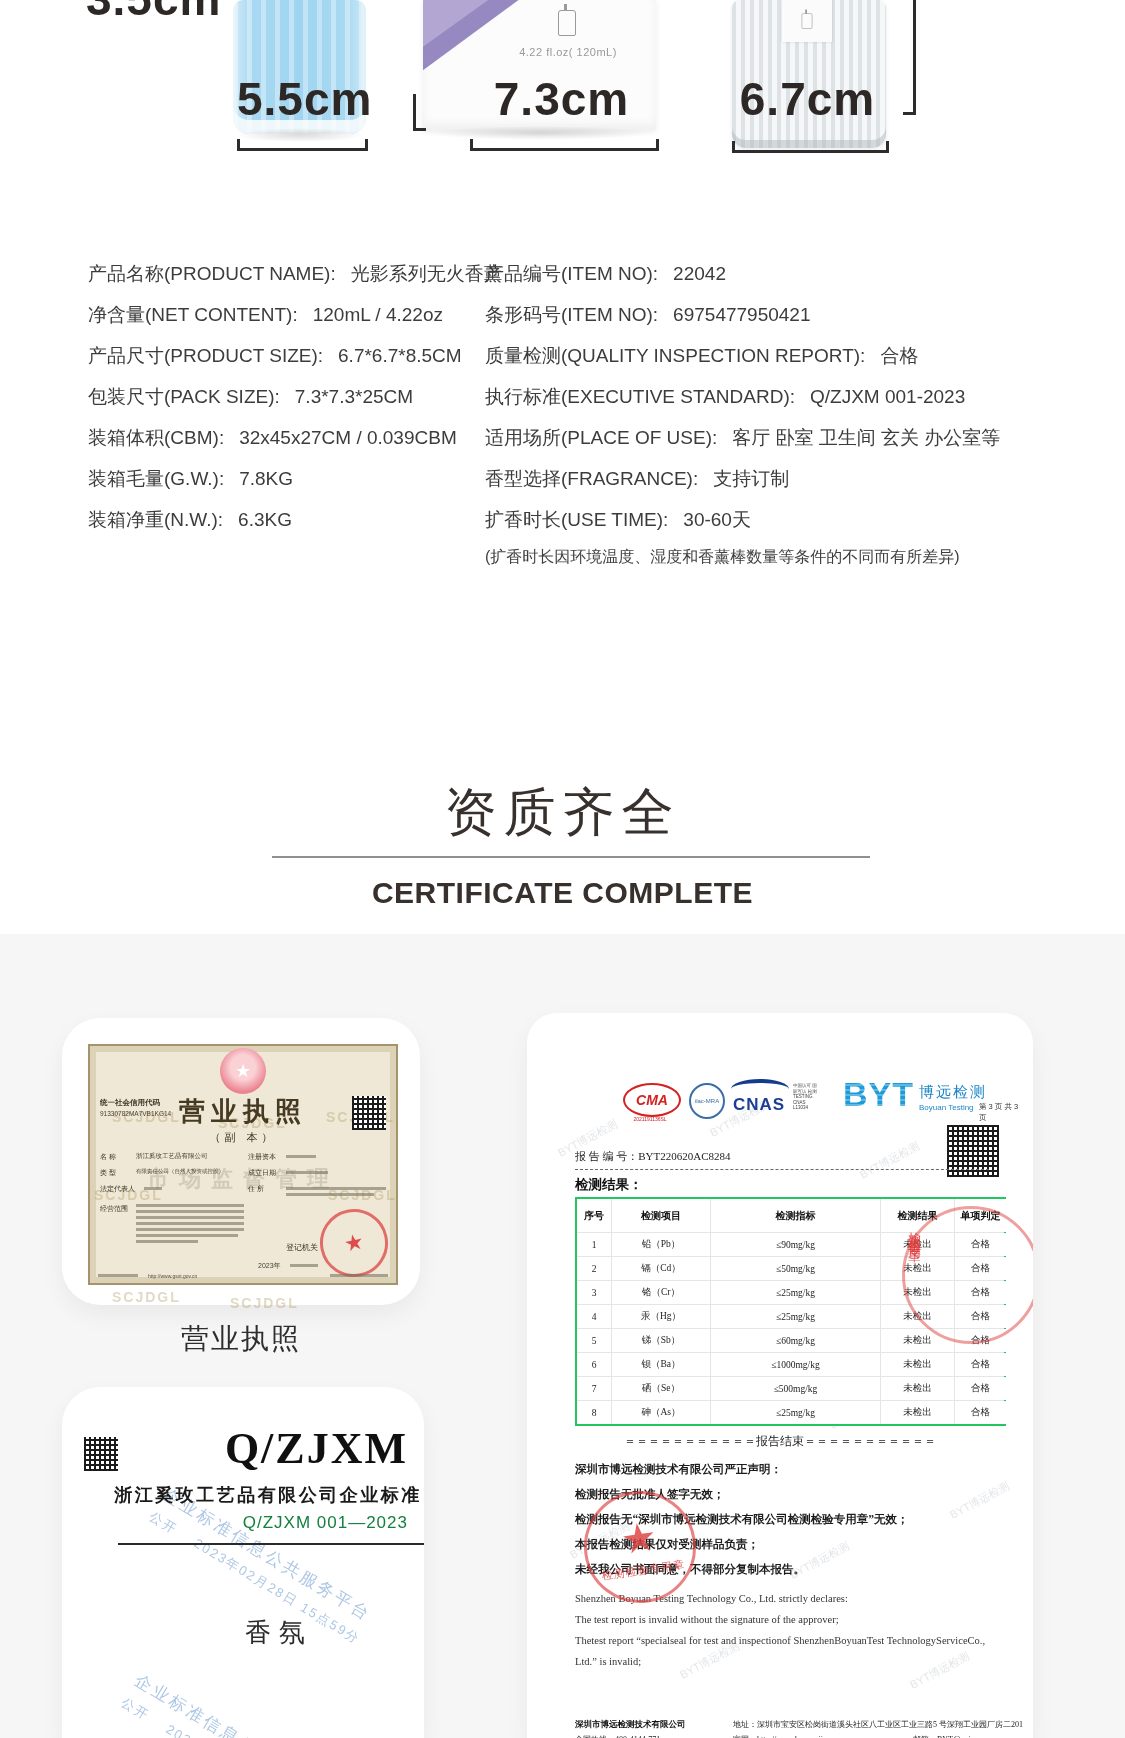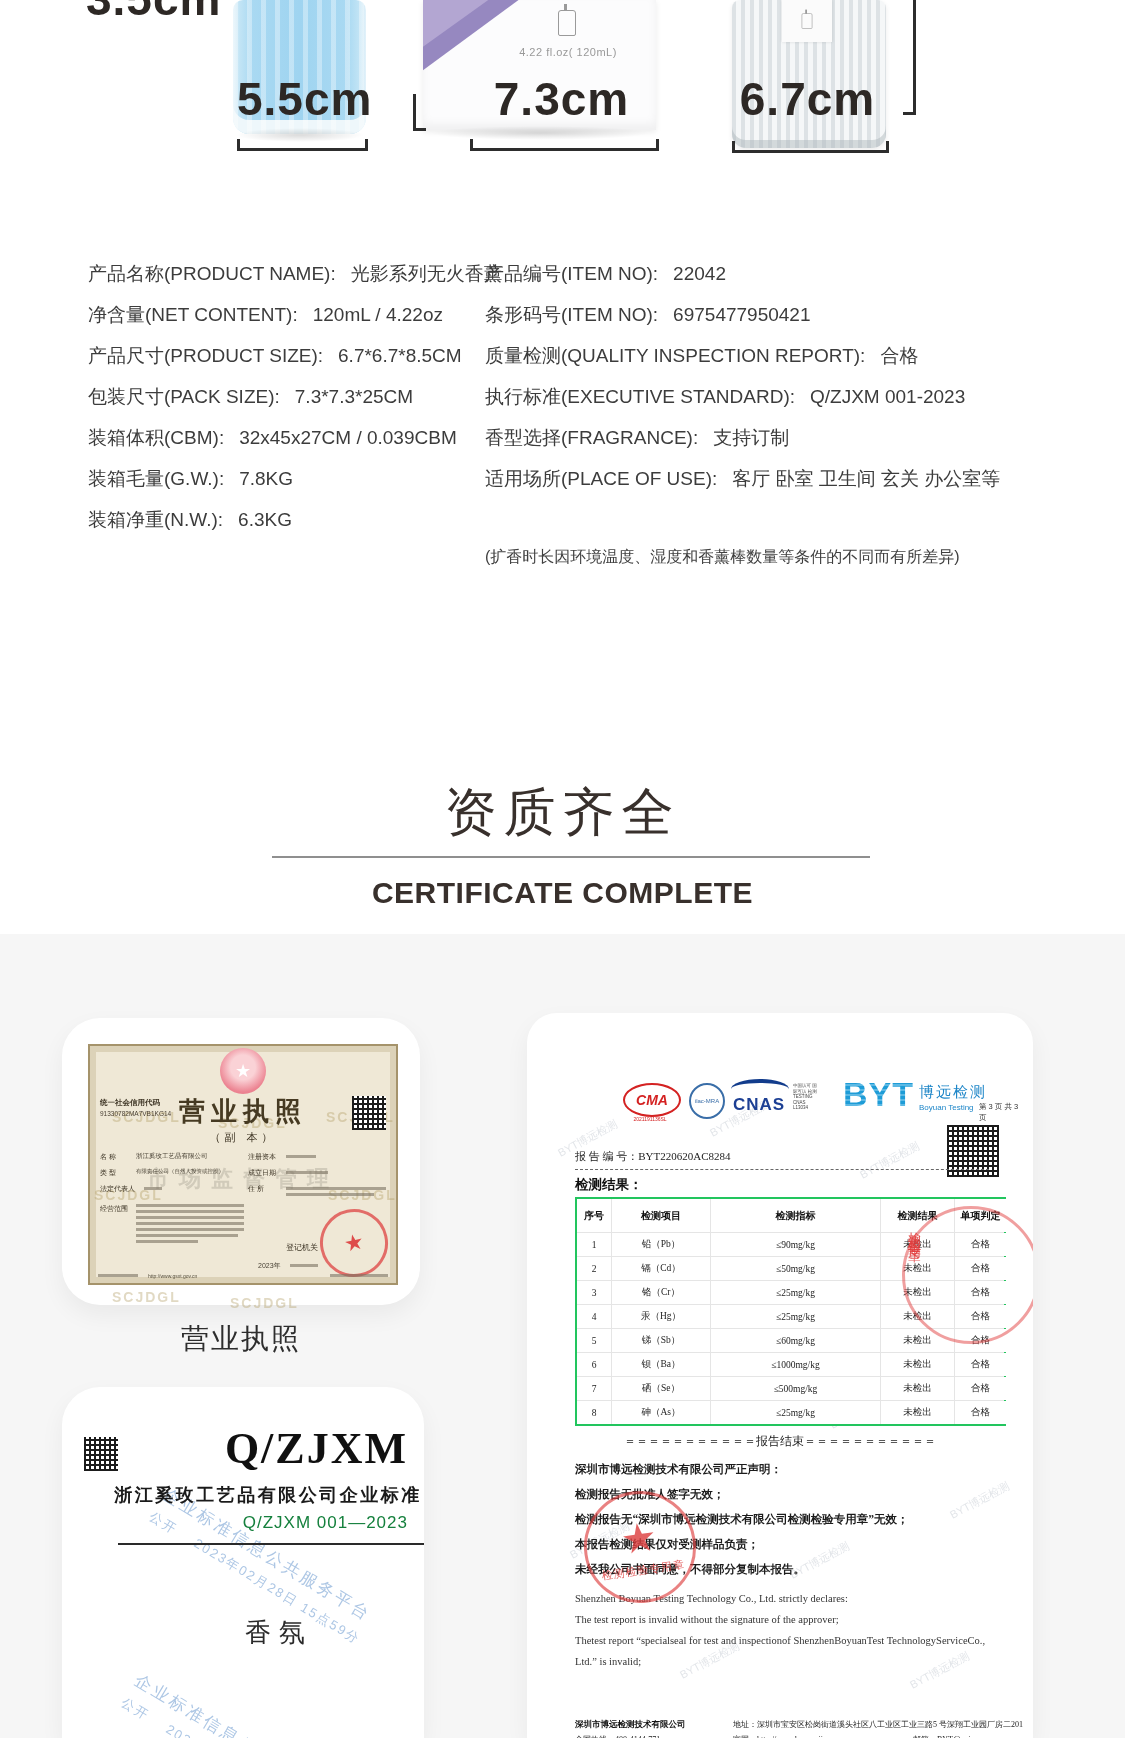--- a/index.html
+++ b/index.html
@@ -180,27 +180,30 @@
 
       <div class="spec-row">
         <span>质量检测(QUALITY INSPECTION REPORT):</span><span class="v">合格</span>
       </div>
 
       <div class="spec-row">
         <span>执行标准(EXECUTIVE STANDARD):</span><span class="v">Q/ZJXM 001-2023</span>
       </div>
 
       <div class="spec-row">
+        <span>适用场所(PLACE OF USE):</span><span class="v">客厅 卧室 卫生间 玄关 办公室等</span>
+      </div>
+
+      <div class="spec-row">
         <span>香型选择(FRAGRANCE):</span><span class="v">支持订制</span>
       </div>
 
       <div class="spec-row">
-        <span>适用场所(PLACE OF USE):</span><span class="v">客厅 卧室 卫生间 玄关 办公室等</span>
-      </div>
-
+        <span>扩香时长(USE TIME):</span><span class="v">30-60天</span>
+      </div>
     </div>
   <div class="abs h-cn" style="top:778px;">资质齐全</div>
 
   <div class="abs spec-note" style="left:485px;top:547px;">(扩香时长因环境温度、湿度和香薰棒数量等条件的不同而有所差异)</div>
   <div class="abs h-line" style="left:272px;top:856px;width:598px;"></div>
   <div class="abs h-en" style="top:876px;">CERTIFICATE COMPLETE</div>
 
   <div class="abs gray-panel"></div>
 
   <div class="abs card" style="left:62px;top:1018px;width:358px;height:287px;border-radius:38px;">

